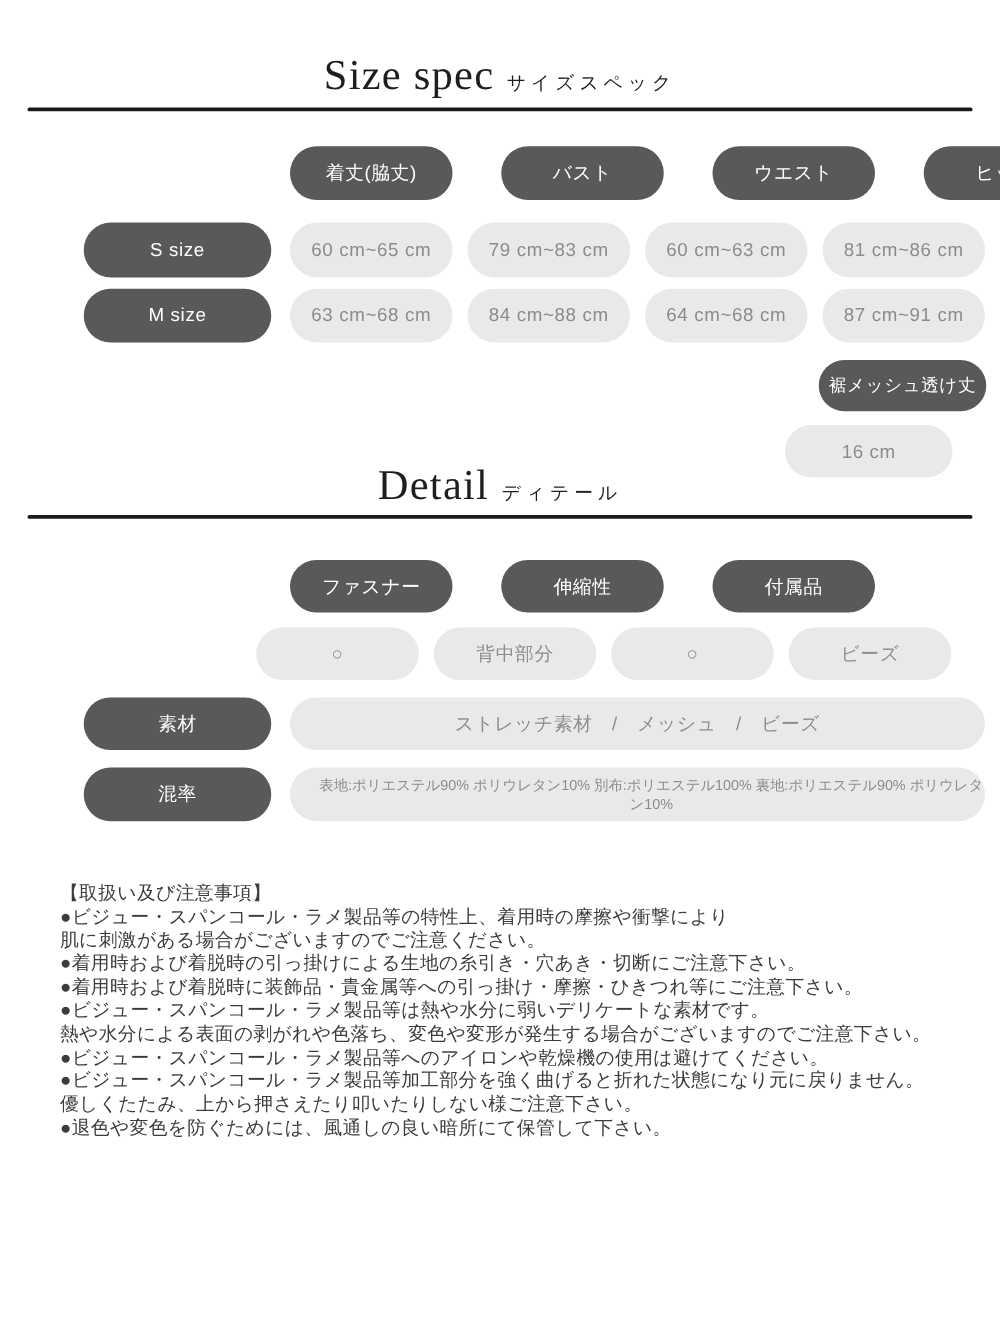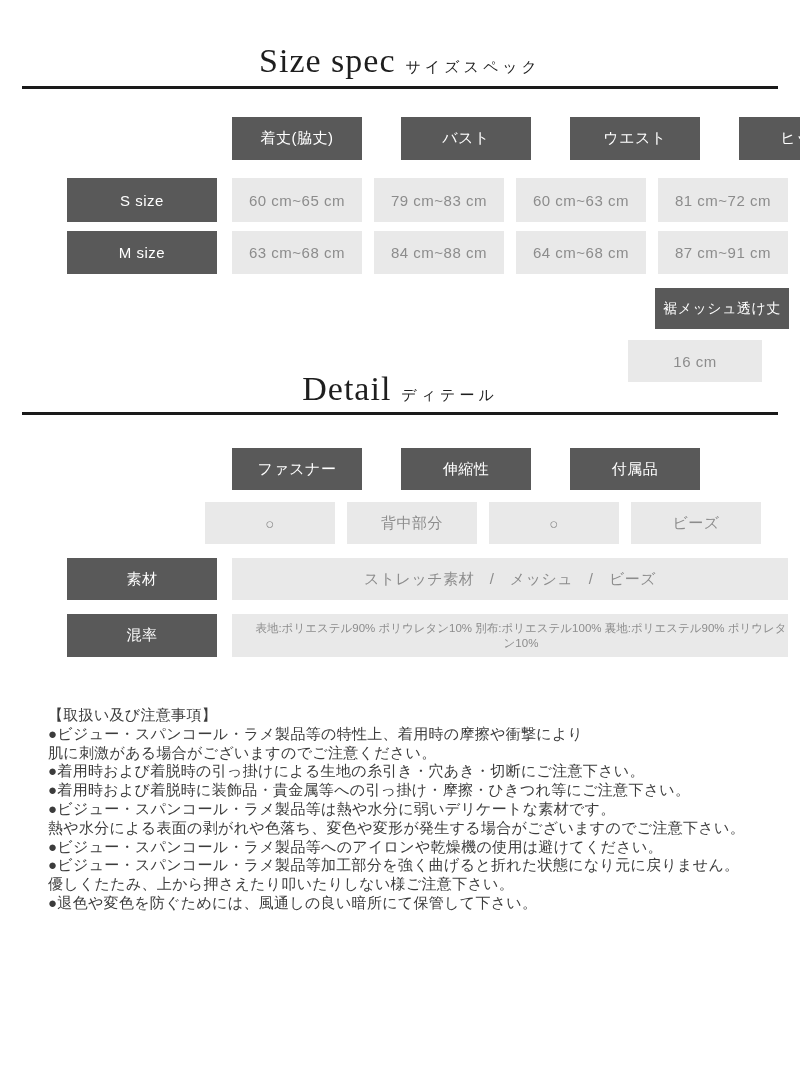--- a/index.html
+++ b/index.html
@@ -4,21 +4,21 @@
 <style>
   :root{
     --header-bg:#595959;
     --cell-bg:#e9e9e9;
     --cell-text:#8c8c8c;
     --header-text:#ffffff;
     --title-text:#1e1e1e;
     --note-text:#3c3c3c;
     --divider:#1a1a1a;
   }
-  *{margin:0;padding:0;box-sizing:border-box;}
+  *{margin:0;padding:0;box-sizing:border-box;border-radius:31px;}
   html,body{background:#ffffff;}
   .page{
     position:relative;
     width:800px;height:1067px;
     background:#ffffff;
     font-family:"Liberation Sans","DejaVu Sans",sans-serif;
     overflow:hidden;
   }
   .sec-title{
     position:absolute;left:0;width:100%;
@@ -73,21 +73,21 @@
     <div class="cell dark w-col">バスト</div>
     <div class="cell dark w-col">ウエスト</div>
     <div class="cell dark w-col">ヒップ</div>
   </div>
 
   <div class="row" style="top:178px;height:44px">
     <div class="cell dark w-label">S size</div>
     <div class="cell light w-col">60 cm~65 cm</div>
     <div class="cell light w-col">79 cm~83 cm</div>
     <div class="cell light w-col">60 cm~63 cm</div>
-    <div class="cell light w-col">81 cm~72 cm</div>
+    <div class="cell light w-col">81 cm~86 cm</div>
   </div>
 
   <div class="row" style="top:231px;height:43px">
     <div class="cell dark w-label">M size</div>
     <div class="cell light w-col">63 cm~68 cm</div>
     <div class="cell light w-col">84 cm~88 cm</div>
     <div class="cell light w-col">64 cm~68 cm</div>
     <div class="cell light w-col">87 cm~91 cm</div>
   </div>
 

